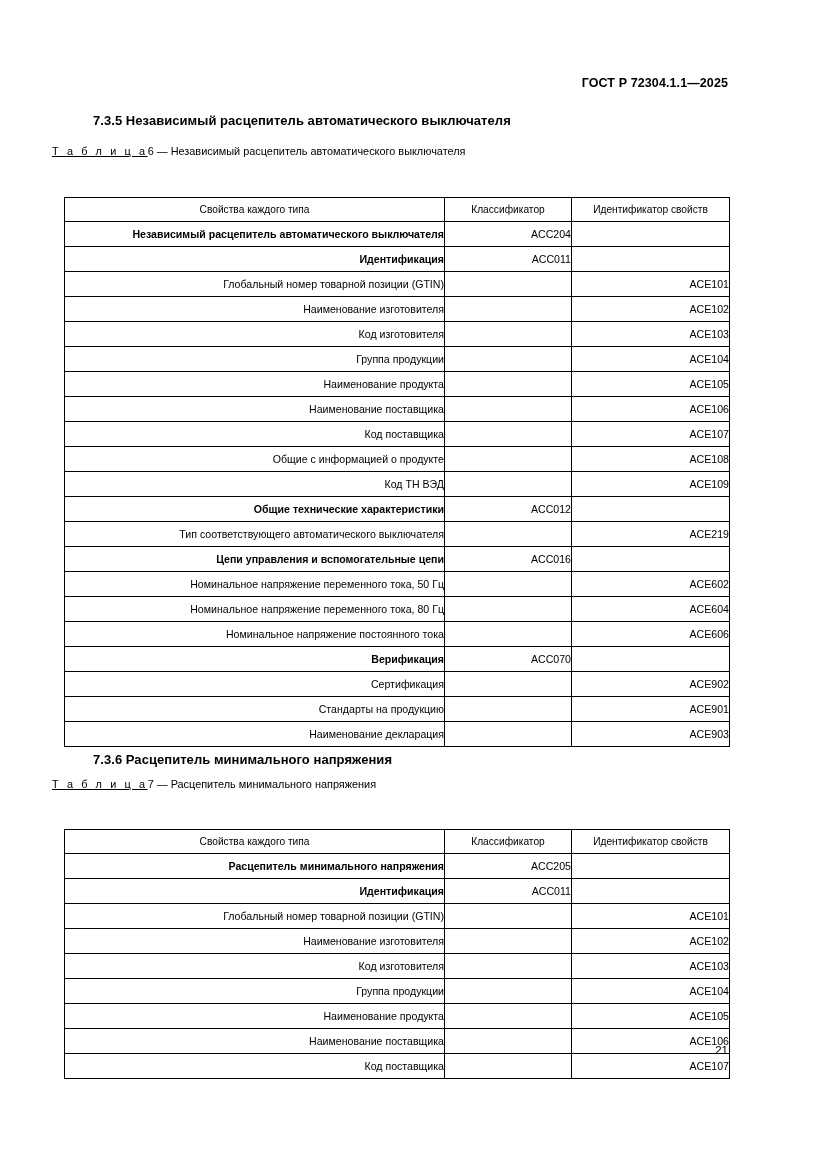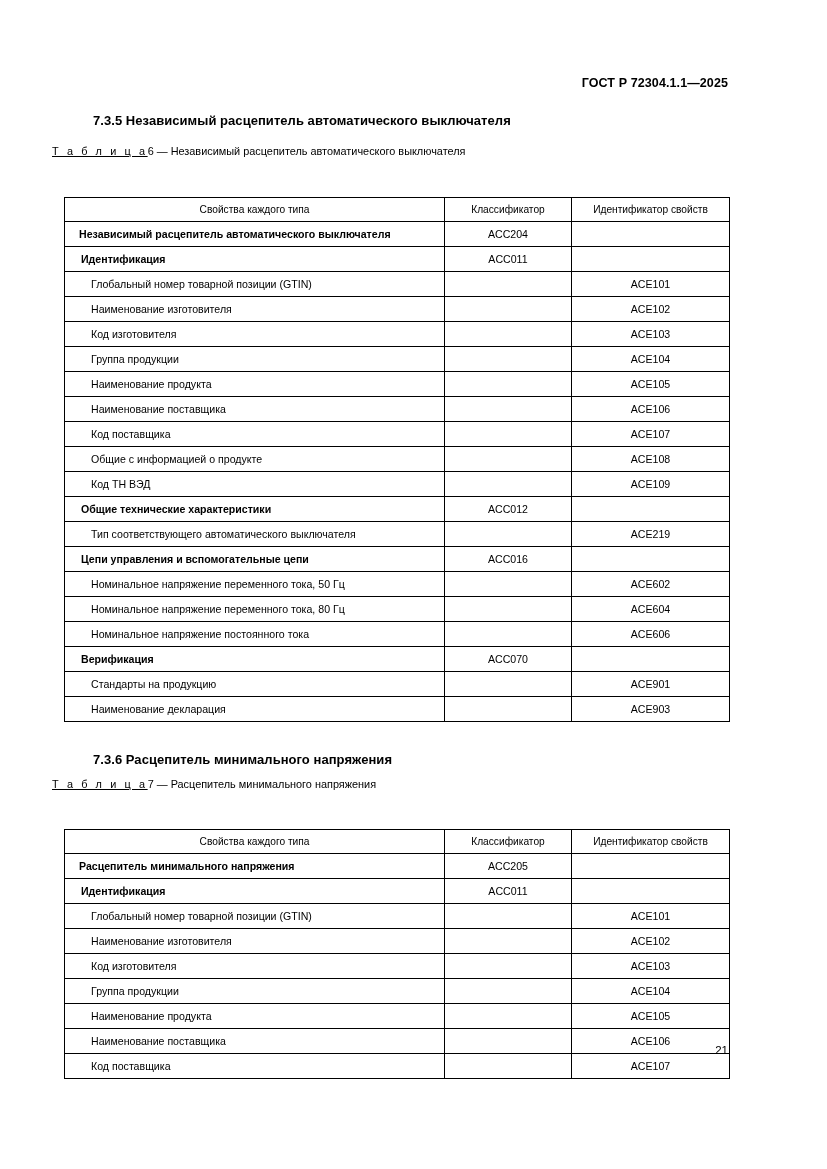--- a/index.html
+++ b/index.html
@@ -95,39 +95,39 @@
 
   
   table.gost-table thead th {
     text-align: center;
     font-size: 10.2px;
     height: 24px;
   }
 
   
   td.cell-prop {
-    text-align: left;
+    text-align: right;
   }
   td.cell-prop .txt { display: inline-block; }
 
   td.lvl-0 .txt {
     padding-left: 14px;
     font-weight: bold;
   }
   td.lvl-1 .txt {
     padding-left: 16px;
     font-weight: bold;
   }
   td.lvl-2 .txt {
     padding-left: 26px;
     font-weight: normal;
   }
 
   td.cell-code {
-    text-align: center;
+    text-align: right;
   }
 
   
   .page-number {
     position: absolute;
     top: 1044px;
     right: 98px;
     font-size: 11.5px;
     font-weight: normal;
   }
@@ -243,20 +243,25 @@
           <td class="cell-prop lvl-2"><span class="txt">Номинальное напряжение постоянного тока</span></td>
           <td class="cell-code"></td>
           <td class="cell-code">ACE606</td>
         </tr>
         <tr>
           <td class="cell-prop lvl-1"><span class="txt">Верификация</span></td>
           <td class="cell-code">ACC070</td>
           <td class="cell-code"></td>
         </tr>
         <tr>
+          <td class="cell-prop lvl-2"><span class="txt">Сертификация</span></td>
+          <td class="cell-code"></td>
+          <td class="cell-code">ACE902</td>
+        </tr>
+        <tr>
           <td class="cell-prop lvl-2"><span class="txt">Стандарты на продукцию</span></td>
           <td class="cell-code"></td>
           <td class="cell-code">ACE901</td>
         </tr>
         <tr>
           <td class="cell-prop lvl-2"><span class="txt">Наименование декларация</span></td>
           <td class="cell-code"></td>
           <td class="cell-code">ACE903</td>
         </tr>
       </tbody>

